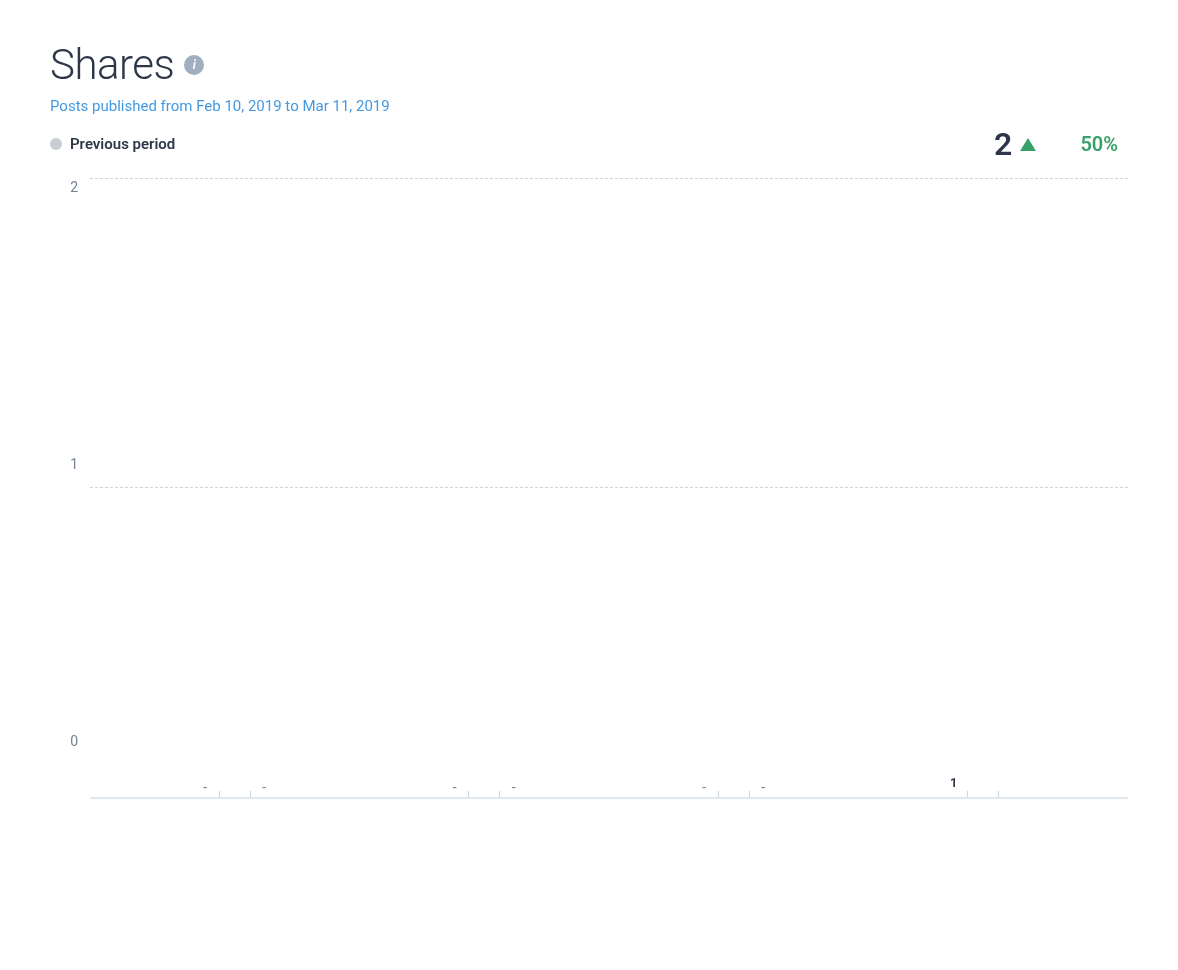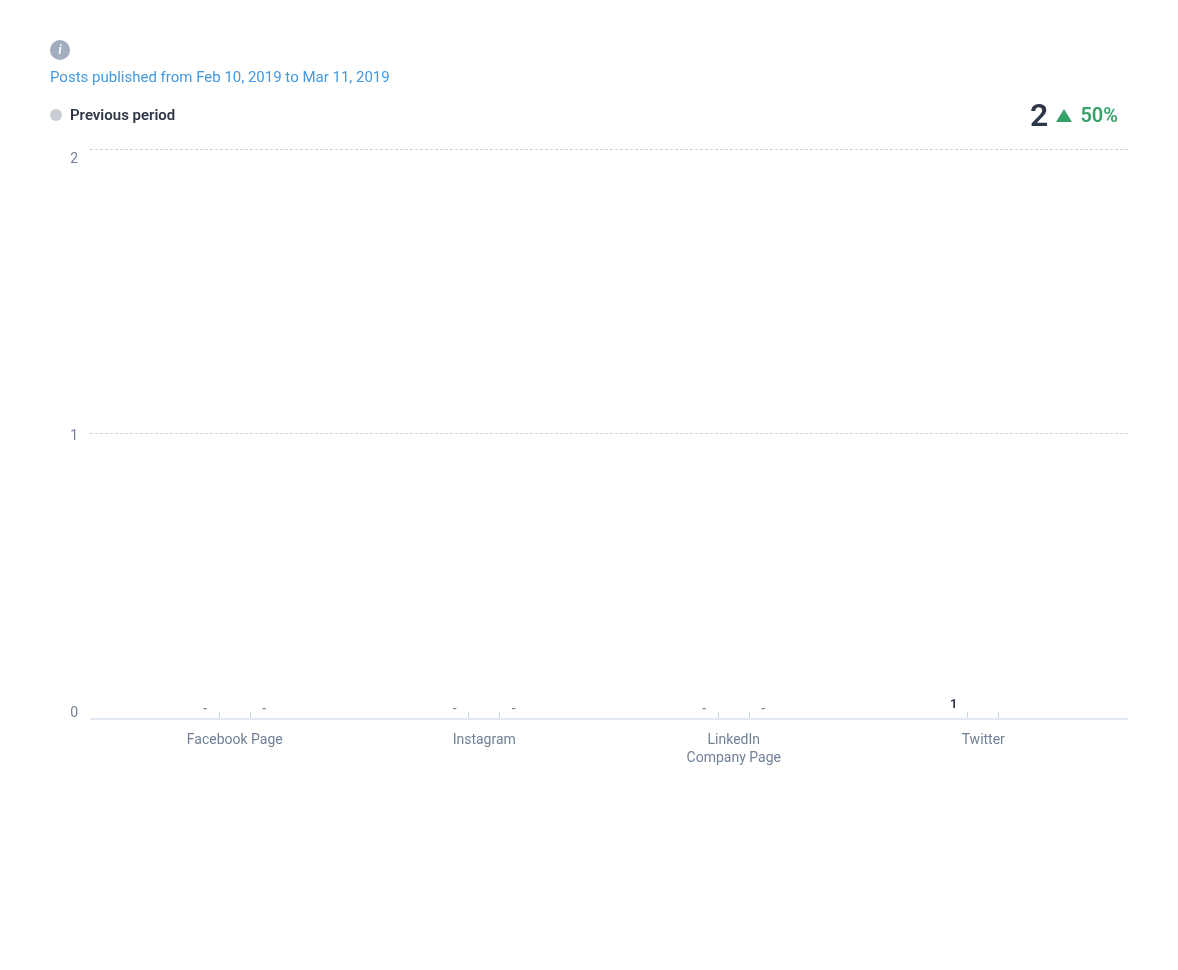--- a/index.html
+++ b/index.html
@@ -93,20 +93,21 @@
       height: 0;
       border-left: 8px solid transparent;
       border-right: 8px solid transparent;
       border-bottom: 13px solid #38a169;
     }
 
     .stats-percent {
       font-size: 20px;
       font-weight: 600;
       color: #38a169;
+      margin-left: 36px;
     }
 
     
     .chart-wrapper {
       display: flex;
       width: 100%;
       height: 620px;
       position: relative;
     }
 
@@ -263,20 +264,21 @@
     .tick-mark {
       width: 1px;
       height: 6px;
       background: #cbd5e0;
     }
   </style>
 </head>
 <body>
 
 <div class="title-row">
+  <h1 class="page-title">Shares</h1>
   <div class="info-icon">i</div>
 </div>
 
 <p class="subtitle">Posts published from Feb 10, 2019 to Mar 11, 2019</p>
 
 <div class="legend-row">
   <div class="legend-item">
     <div class="legend-dot"></div>
     <span class="legend-label">Previous period</span>
   </div>
@@ -356,20 +358,14 @@
           <div class="tick-mark"></div>
         </div>
         <div class="tick">
           <div class="tick-mark"></div>
           <div class="tick-mark"></div>
         </div>
       </div>
 
     </div>
 
-    <div class="x-axis">
-      <span class="x-label">Facebook Page</span>
-      <span class="x-label">Instagram</span>
-      <span class="x-label">LinkedIn Company Page</span>
-      <span class="x-label">Twitter</span>
-    </div>
   </div>
 </div>
 
 </body></html>

